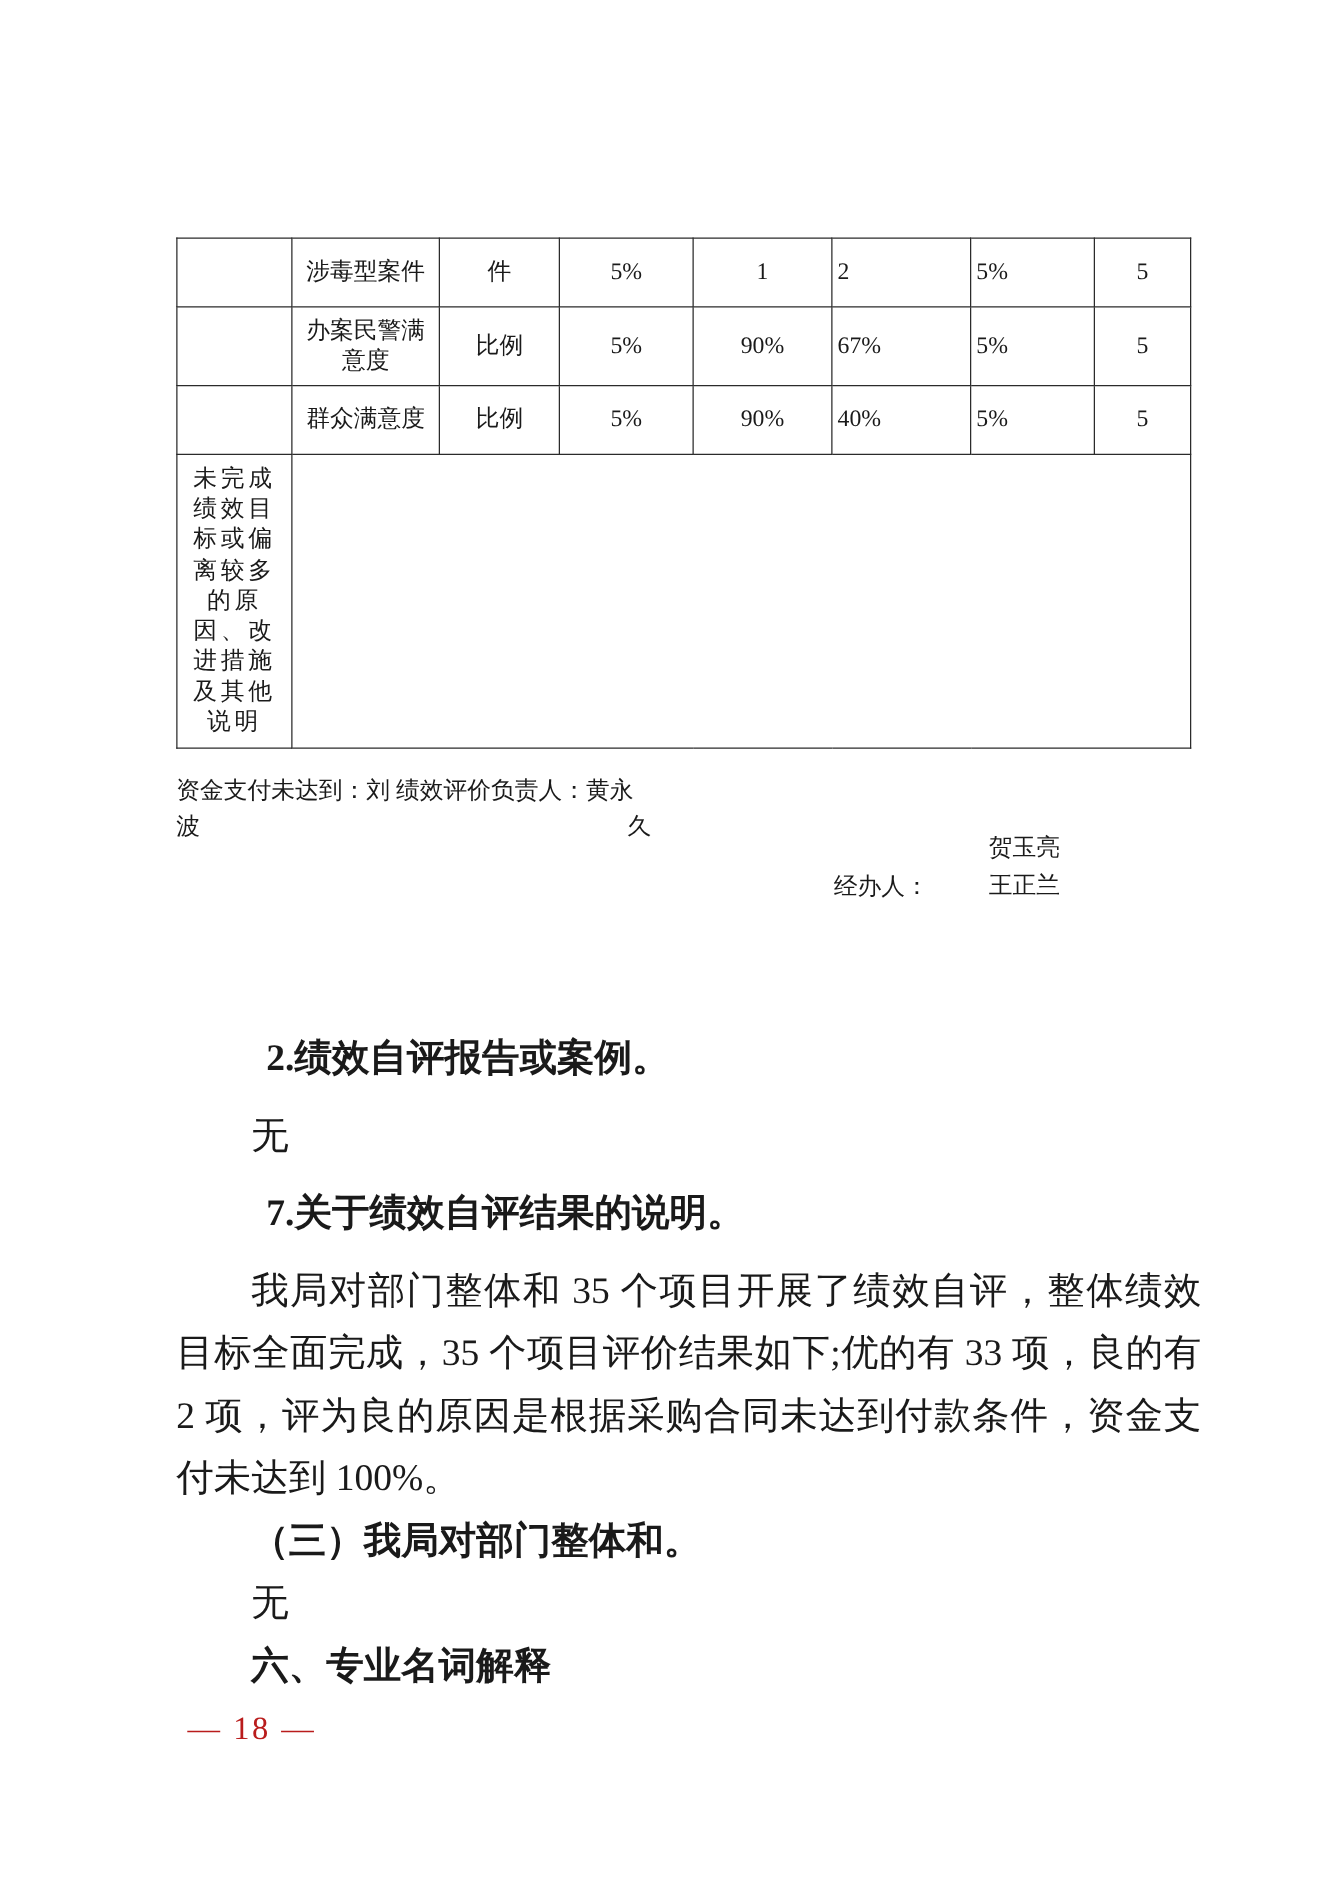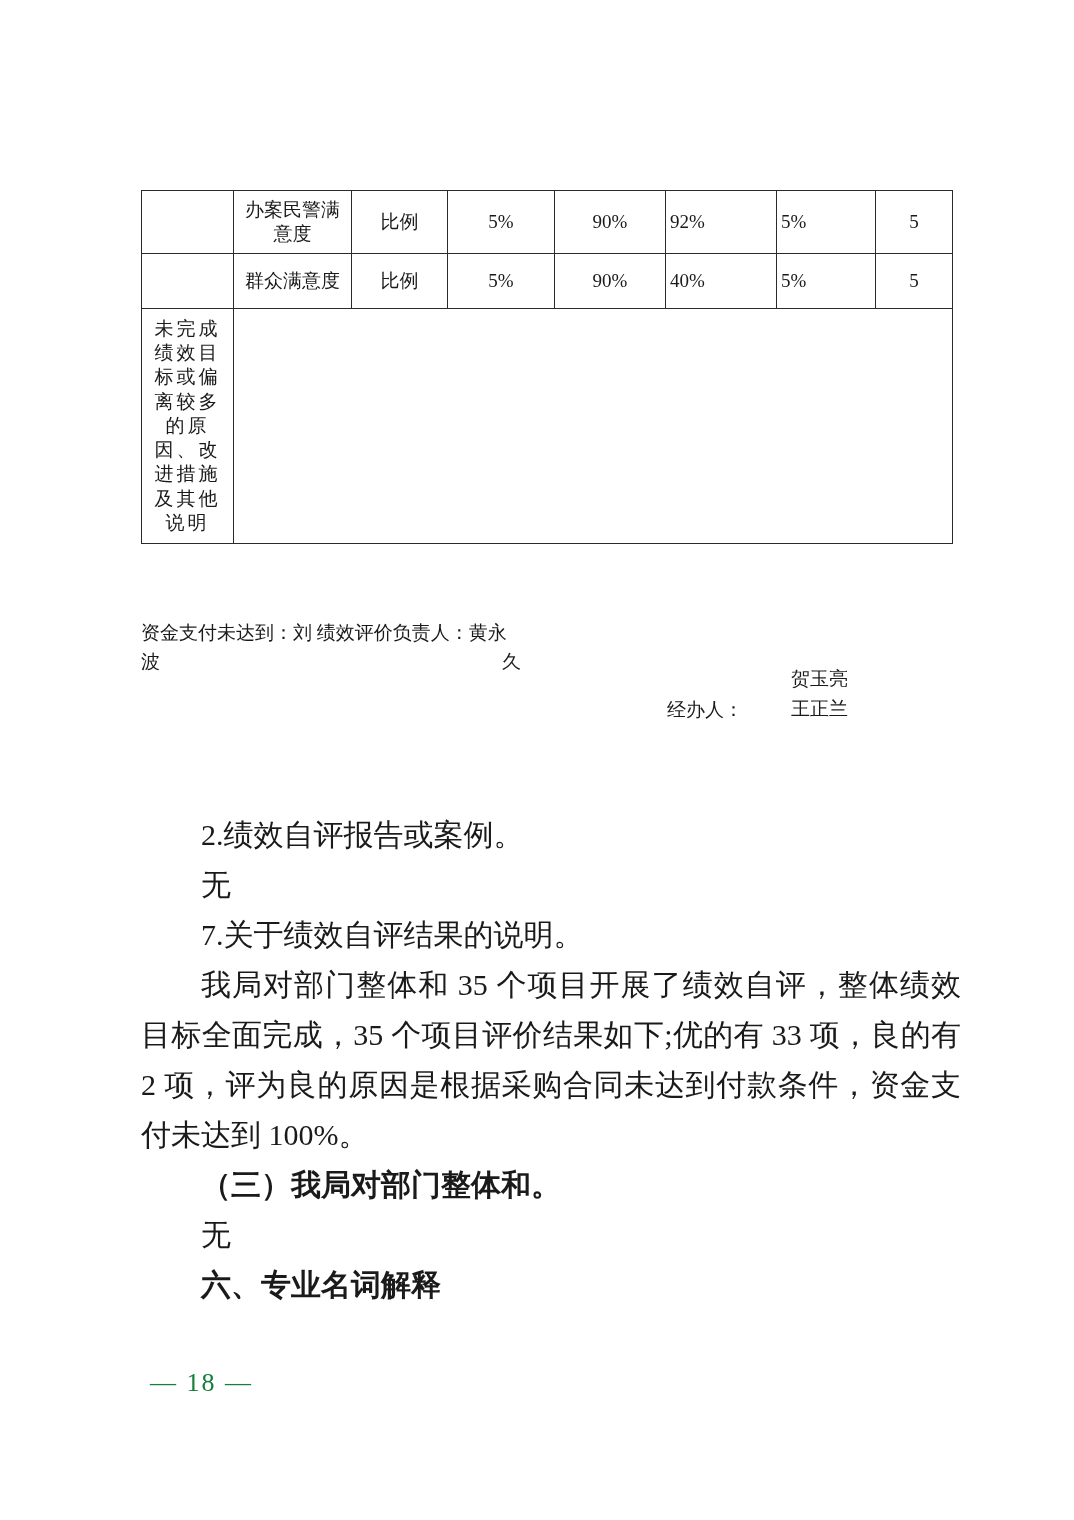--- a/index.html
+++ b/index.html
@@ -101,23 +101,23 @@
   
   .prose {
     position: absolute;
     left: 141px;
     top: 810px;
     width: 820px;
     font-size: 30px;
     line-height: 50px;
   }
   .h-sub {
-    font-weight: normal;
-    text-indent: 60px;
-    margin: 0;
+    font-weight: bold;
+    text-indent: 60px;
+    margin: 12px;
     font-family: "Liberation Serif", "DejaVu Serif", serif;
   }
   .p-none {
     text-indent: 60px;
     margin: 0;
   }
   .p-body {
     text-indent: 60px;
     margin: 0;
     text-align: justify;
@@ -129,38 +129,48 @@
     margin: 0;
   }
 
   
   .footer {
     position: absolute;
     left: 150px;
     top: 1368px;
     font-size: 26px;
     letter-spacing: 2px;
-    color: #15803d;
+    color: #b91c1c;
     font-family: Liberation Serif, serif;
   }
 </style>
 </head>
 <body>
 
 <div class="page">
 
   <table class="perf-table">
     <tbody>
+      <tr class="row-a">
+        <td class="c-idx"></td>
+        <td class="c-name">涉毒型案件</td>
+        <td class="c-unit">件</td>
+        <td class="c-wt">5%</td>
+        <td class="c-tgt">1</td>
+        <td class="c-act">2</td>
+        <td class="c-dev">5%</td>
+        <td class="c-score">5</td>
+      </tr>
       <tr class="row-b">
         <td class="c-idx"></td>
         <td class="c-name">办案民警满意度</td>
         <td class="c-unit">比例</td>
         <td class="c-wt">5%</td>
         <td class="c-tgt">90%</td>
-        <td class="c-act">92%</td>
+        <td class="c-act">67%</td>
         <td class="c-dev">5%</td>
         <td class="c-score">5</td>
       </tr>
       <tr class="row-c">
         <td class="c-idx"></td>
         <td class="c-name">群众满意度</td>
         <td class="c-unit">比例</td>
         <td class="c-wt">5%</td>
         <td class="c-tgt">90%</td>
         <td class="c-act">40%</td>

